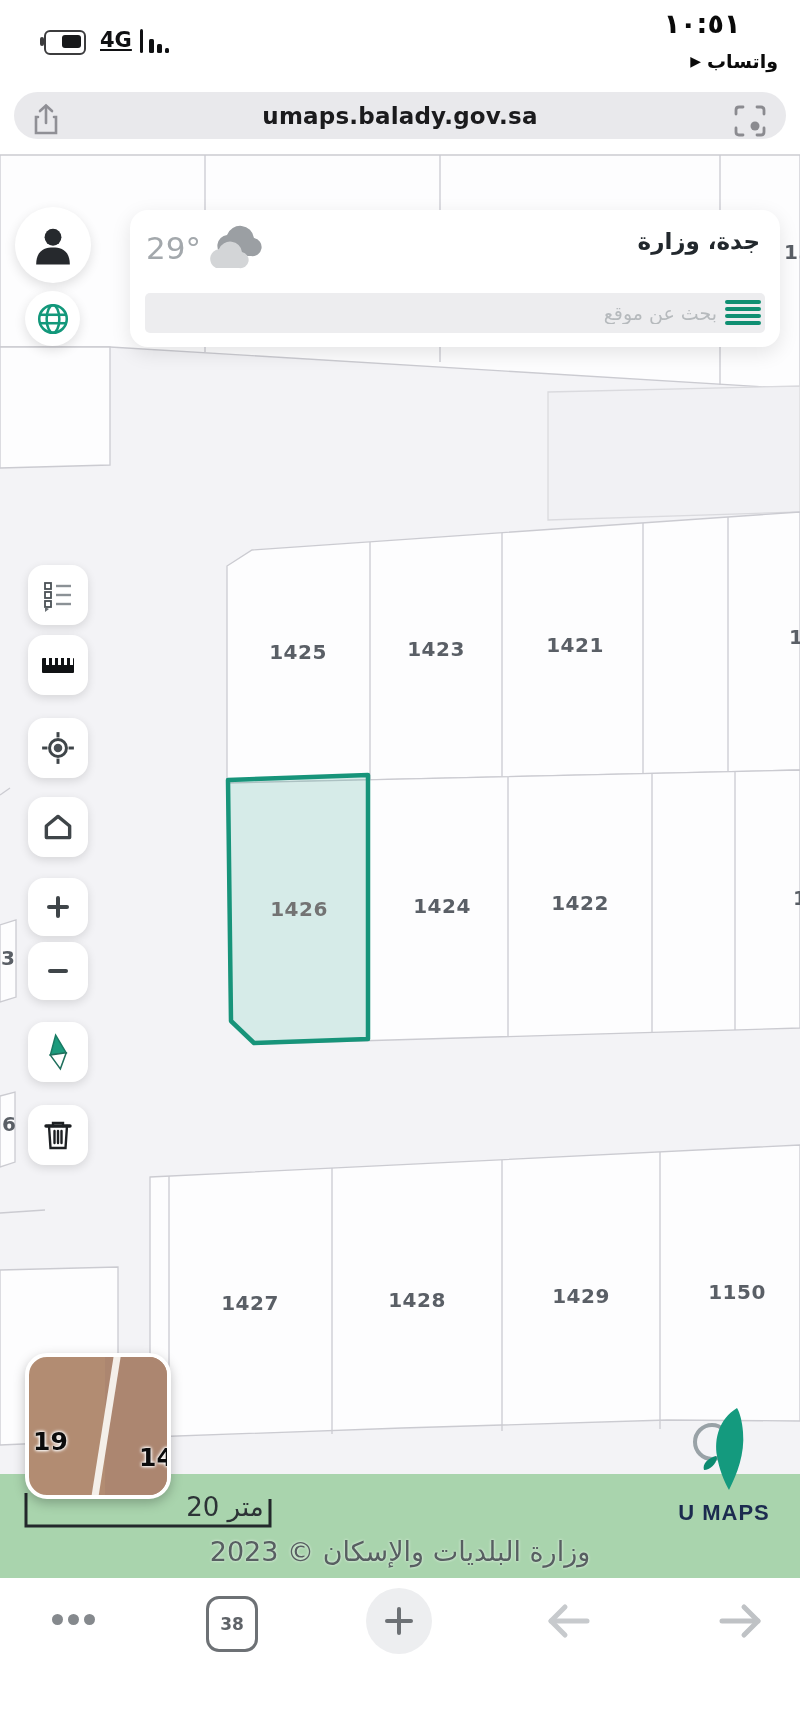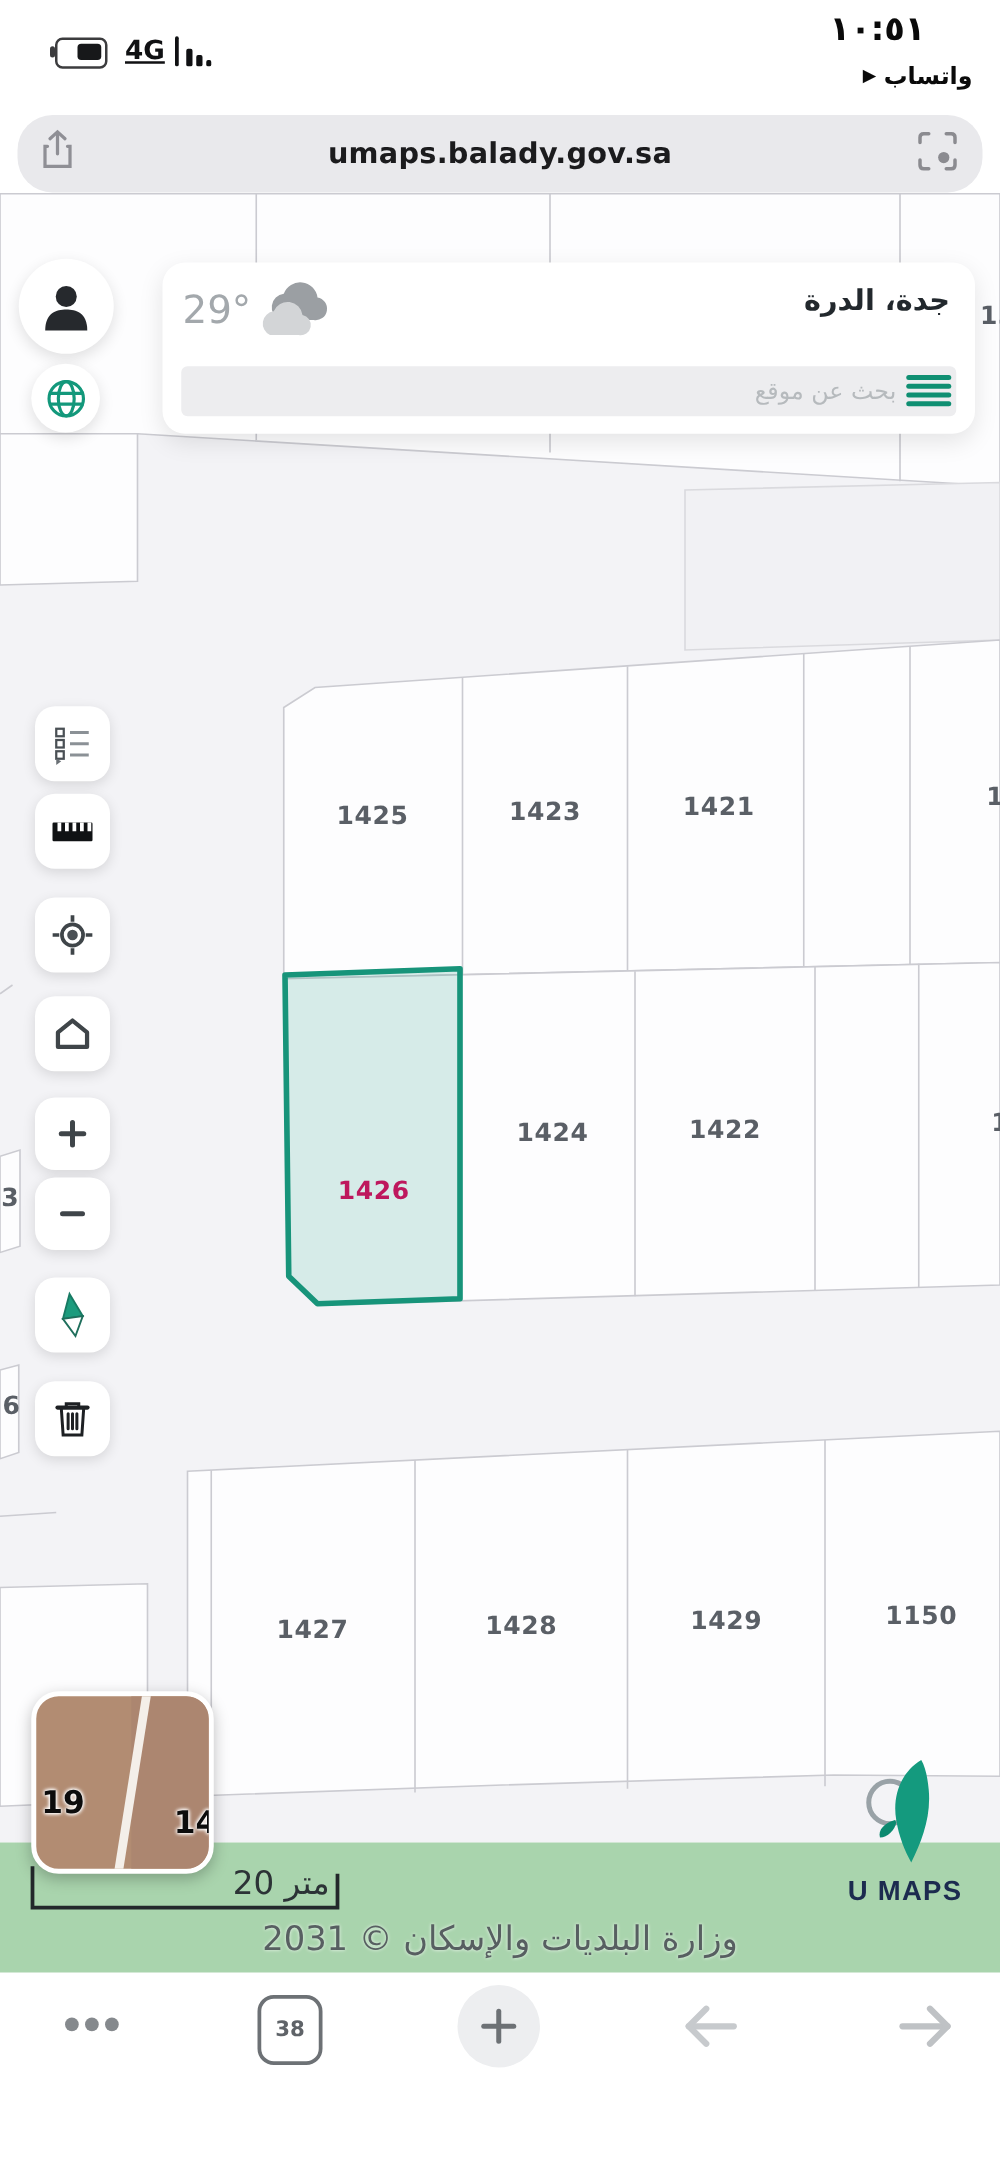--- a/index.html
+++ b/index.html
@@ -18,21 +18,21 @@
   .battery .nub{position:absolute;left:-6px;top:5px;width:4px;height:9px;background:#3c3c3e;border-radius:2px;}
   .battery .fill{position:absolute;right:3px;top:3px;width:19px;height:13px;background:#17181a;border-radius:3px;}
   .net-label{position:absolute;top:28px;left:100px;font-size:21px;font-weight:700;color:#101113;text-decoration:underline;}
   .signal{position:absolute;top:29px;left:140px;width:46px;height:24px;}
   .signal i{position:absolute;bottom:0;background:#101113;border-radius:1.5px;display:block;}
   .s1{left:0;width:3px;height:24px;}
   .s2{left:9px;width:5px;height:14px;}
   .s3{left:17px;width:5px;height:9px;}
   .s4{left:25px;width:4px;height:5px;border-radius:50%;}
   
-  .url-pill{position:absolute;top:92px;left:14px;width:772px;height:62px;background:#e9e9ec;
+  .url-pill{position:absolute;top:92px;left:14px;width:772px;height:47px;background:#e9e9ec;
         border-radius:28px;display:flex;align-items:center;justify-content:center;}
   .url-text{font-size:23px;font-weight:600;color:#1b1b1d;letter-spacing:.2px;}
   .share-btn{position:absolute;left:28px;top:102px;width:36px;height:36px;}
   .scan-btn{position:absolute;right:32px;top:103px;width:36px;height:36px;}
   
   .header-card{position:absolute;left:130px;top:210px;width:650px;height:137px;background:#fff;
         border-radius:18px;box-shadow:0 6px 20px rgba(0,0,0,.10);z-index:6;}
   .location{position:absolute;right:20px;top:18px;font-size:23px;font-weight:700;color:#22282d;direction:rtl;}
   .temp{position:absolute;left:16px;top:20px;font-size:31px;color:#a3a8ac;}
   .clouds{position:absolute;left:72px;top:6px;width:78px;height:60px;}
@@ -136,21 +136,21 @@
 
     <rect x="0" y="1474" width="800" height="104" fill="#a9d4ad"></rect>
 
     <path d="M26,1493 V1526 H270 V1499" fill="none" stroke="#23282b" stroke-width="3"></path>
   </svg>
 
   <div id="labels-layer">
       <span class="parcel-label" style="left: 298px; top: 652px; text-align: right;">1425</span>
       <span class="parcel-label" style="left: 436px; top: 649px;">1423</span>
       <span class="parcel-label" style="left: 575px; top: 645px;">1421</span>
-      <span class="parcel-label" style="left: 299px; top: 952px; color: #be185d;">1426</span>
+      <span class="parcel-label" style="left: 299px; top: 909px; color: #737373;">1426</span>
       <span class="parcel-label" style="left: 442px; top: 906px;">1424</span>
       <span class="parcel-label" style="left: 580px; top: 903px;">1422</span>
       <span class="parcel-label" style="left: 250px; top: 1303px;">1427</span>
       <span class="parcel-label" style="left: 417px; top: 1300px;">1428</span>
       <span class="parcel-label" style="left: 581px; top: 1296px;">1429</span>
       <span class="parcel-label" style="left: 737px; top: 1292px;">1150</span>
       <span class="parcel-label partial" style="left: 784px; top: 252px;">13</span>
       <span class="parcel-label partial" style="left: 789px; top: 637px;">1</span>
       <span class="parcel-label partial" style="left: 793px; top: 898px;">1</span>
       <span class="parcel-label partial" style="left: 1px; top: 958px;">3</span>
@@ -188,21 +188,21 @@
     <svg width="36" height="36" viewBox="0 0 36 36" fill="none" stroke="#8b8b90" stroke-width="2.8" stroke-linecap="round">
       <path d="M4,11 V7 Q4,4 7,4 H11"></path>
       <path d="M25,4 H29 Q32,4 32,7 V11"></path>
       <path d="M32,25 V29 Q32,32 29,32 H25"></path>
       <path d="M11,32 H7 Q4,32 4,29 V25"></path>
       <circle cx="23" cy="23" r="4.5" fill="#8b8b90" stroke="none"></circle>
     </svg>
   </div>
 
   <div class="header-card">
-    <div class="location">جدة، الدرة</div>
+    <div class="location">جدة، وزارة</div>
     <div class="temp">29°</div>
     <div class="clouds">
       <svg width="78" height="60" viewBox="0 0 78 60">
         <path d="M22,40 a11,11 0 0 1 3,-21 a14,14 0 0 1 27,3 a9,9 0 0 1 -3,18 Z" fill="#9b9fa3"></path>
         <path d="M14,52 a10,10 0 0 1 3,-19 a12,12 0 0 1 23,3 a8,8 0 0 1 -3,16 Z" fill="#d3d5d7"></path>
       </svg>
     </div>
     <div class="search-wrap">
       <input class="search-input" type="text" placeholder="بحث عن موقع" style="">
       <div class="menu-icon">
@@ -298,21 +298,21 @@
   </div>
 
   <div class="thumb">
     <div class="half"></div>
     <div class="road"></div>
     <span class="tlabel t26">19</span>
     <span class="tlabel t14">14</span>
   </div>
 
   <div class="scale-label">20 متر</div>
-  <div class="footer-text">وزارة البلديات والإسكان © 2031</div>
+  <div class="footer-text">وزارة البلديات والإسكان © 2023</div>
 
   <div class="umaps">
     <svg width="120" height="95" viewBox="0 0 120 95">
       <circle cx="48" cy="36" r="17" fill="none" stroke="#99a2a7" stroke-width="4"></circle>
       <path d="M73,2 C55,13 50,33 53,50 C55,63 60,75 65,84 C73,68 81,48 79,26 C78,15 76,7 73,2 Z" fill="#149a7e"></path>
       <path d="M52,50 C44,52 38,58 40,64 C46,64 52,58 53,52 Z" fill="#0c8a70"></path>
     </svg>
     <div class="umaps-text">U MAPS</div>
   </div>
 

